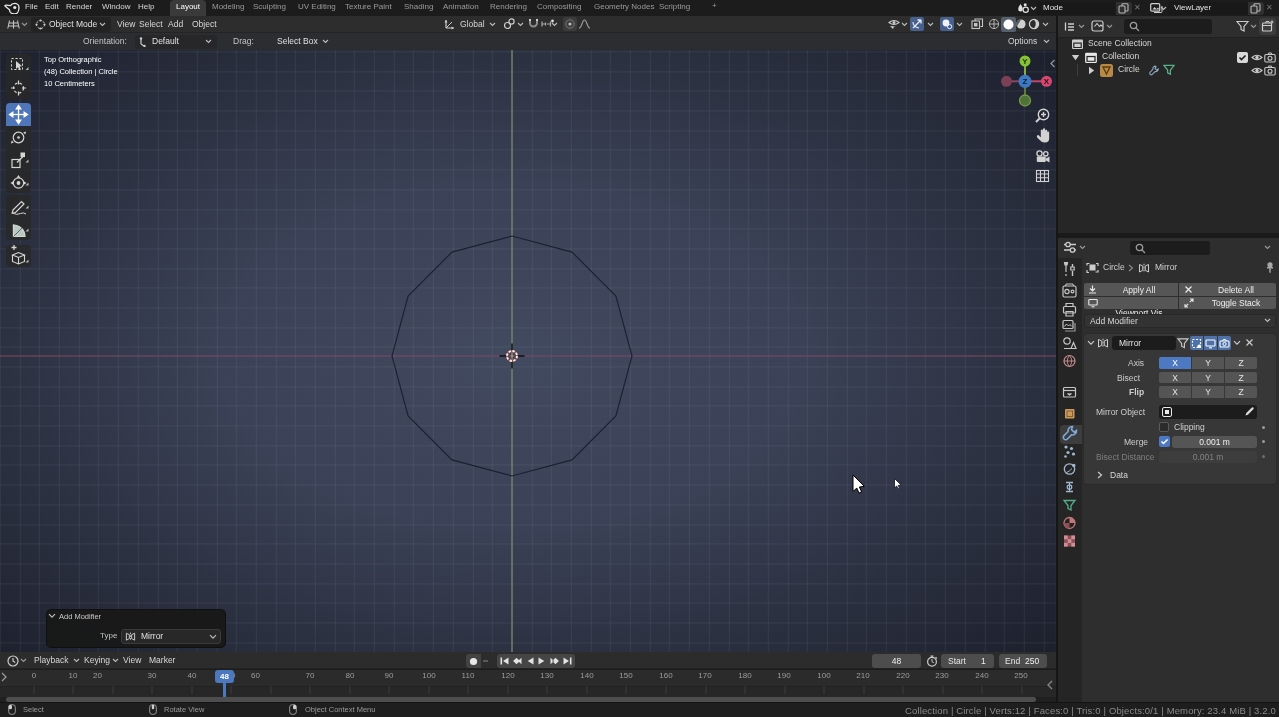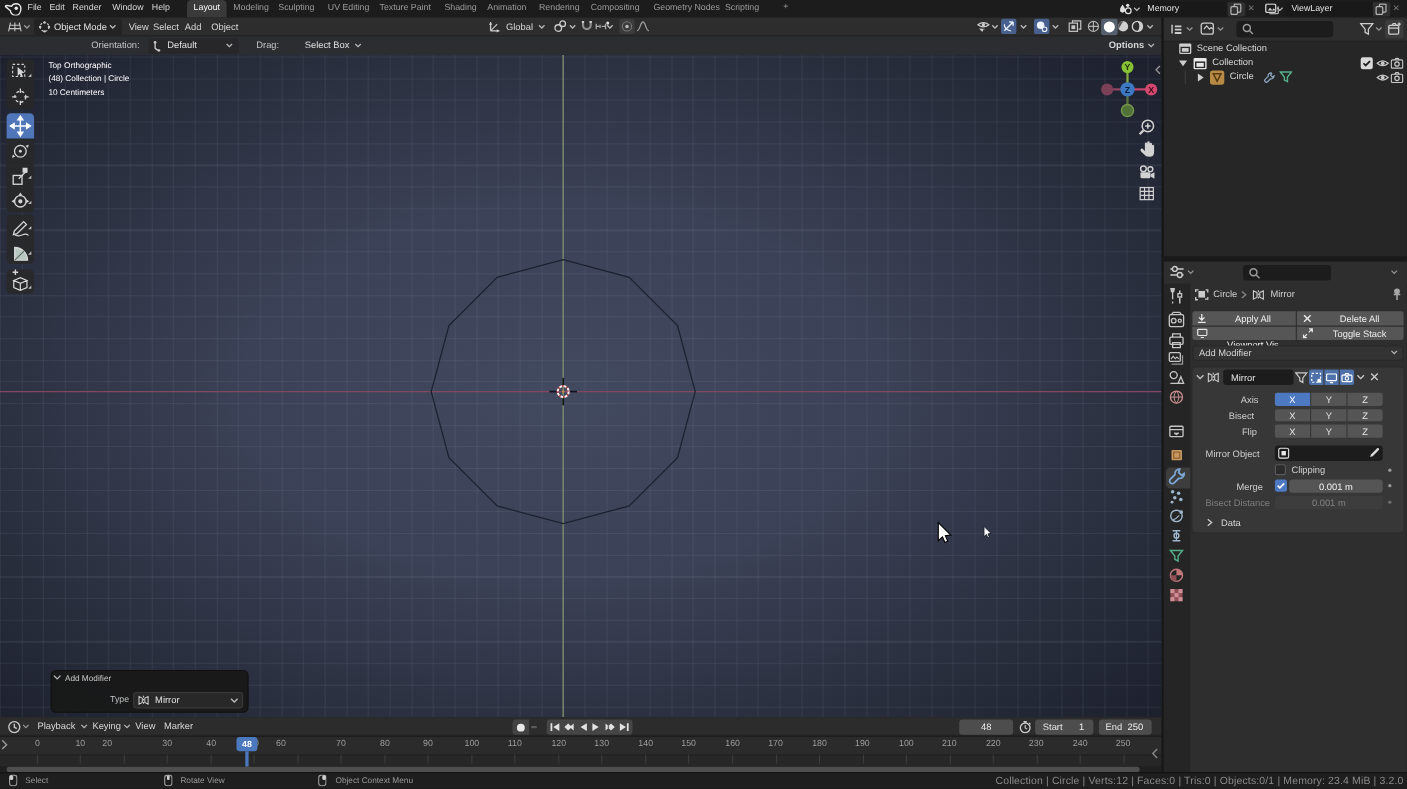--- a/index.html
+++ b/index.html
@@ -41,21 +41,21 @@
 
   <svg class="abs" style="left:1017px;top:2px" width="12" height="12" viewBox="0 0 12 12">
     <path d="M3.5 2 Q5.8 5 5.8 7.2 A2.3 2.3 0 1 1 1.2 7.2 Q1.2 5 3.5 2 Z" fill="#e0e0e0"></path>
     <circle cx="8.2" cy="2.8" r="1.5" fill="#e0e0e0"></circle>
     <circle cx="8.7" cy="7.8" r="2.6" fill="none" stroke="#e0e0e0" stroke-width="1.2"></circle>
   </svg>
   <svg class="abs" style="left:1030px;top:6px" width="7" height="5" viewBox="0 0 7 5">
       <path d="M1 1l2.5 2.5L6 1" stroke="#bbb" stroke-width="1.1" fill="none"></path>
     </svg>
   <div class="abs" style="left:1037px;top:1.5px;width:78px;height:13px;background:#191919;border-radius:3px 0 0 3px;"></div>
-  <div class="abs txt" style="left:1043px;top:2.5px;color:#e2e2e2;">Memory</div>
+  <div class="abs txt" style="left:1043px;top:2.5px;color:#e2e2e2;">Mode</div>
   <div class="abs" style="left:1115.5px;top:1.5px;width:16px;height:13px;background:#303030;border-radius:0 3px 3px 0;"></div>
   <svg class="abs" style="left:1118px;top:3px" width="11" height="11" viewBox="0 0 11 11">
     <rect x="1" y="3" width="6" height="7" rx="1" fill="none" stroke="#b5b5b5" stroke-width="1.1"></rect>
     <path d="M4 3V1.5A0.8 0.8 0 0 1 4.8 0.7H9.3A0.8 0.8 0 0 1 10 1.5V7.2A0.8 0.8 0 0 1 9.2 8H7" fill="none" stroke="#b5b5b5" stroke-width="1.1"></path>
   </svg>
   <div class="abs txt" style="left:1134px;top:2.5px;color:#777777;">✕</div>
 
   <svg class="abs" style="left:1150px;top:3px" width="13" height="11" viewBox="0 0 13 11">
     <rect x="0.7" y="0.7" width="9" height="7.5" rx="1" fill="none" stroke="#cfcfcf" stroke-width="1.2"></rect>
     <path d="M2.5 6.5l2-2.5 2 2 1.5-1.5 1.5 2z" fill="#cfcfcf"></path>
@@ -200,21 +200,21 @@
   </svg>
   <div class="abs txt" style="left:152px;top:36px;font-size:8.5px;color:#e0e0e0;">Default</div>
   <svg class="abs" style="left:205px;top:39px" width="7" height="5" viewBox="0 0 7 5">
       <path d="M1 1l2.5 2.5L6 1" stroke="#bbb" stroke-width="1.1" fill="none"></path>
     </svg>
   <div class="abs txt" style="left:233px;top:36px;font-size:8.5px;color:#c3c3c3;">Drag:</div>
   <div class="abs txt" style="left:277px;top:36px;font-size:8.5px;color:#e0e0e0;">Select Box</div>
   <svg class="abs" style="left:322px;top:39px" width="7" height="5" viewBox="0 0 7 5">
       <path d="M1 1l2.5 2.5L6 1" stroke="#bbb" stroke-width="1.1" fill="none"></path>
     </svg>
-  <div class="abs txt" style="left:1008px;top:36px;font-size:8.5px;color:#d5d5d5;font-weight:bold;">Options</div>
+  <div class="abs txt" style="left:1008px;top:36px;font-size:8.5px;color:#d5d5d5;">Options</div>
   <svg class="abs" style="left:1043px;top:39px" width="7" height="5" viewBox="0 0 7 5">
       <path d="M1 1l2.5 2.5L6 1" stroke="#bbb" stroke-width="1.1" fill="none"></path>
     </svg>
 </div>
 
 <div class="abs" id="vpgrid" style="left:0;top:50px;width:1056px;height:602px;
   background:
    repeating-linear-gradient(to right, rgba(180,191,212,0.085) 0 1px, transparent 1px 19.69px),
    repeating-linear-gradient(to bottom, rgba(180,191,212,0.085) 0 1px, transparent 1px 19.69px),
    radial-gradient(ellipse 730px 430px at 512px 306px, #424a60 0%, #3b4156 40%, #2b3040 72%, #1d212e 100%);
@@ -775,21 +775,21 @@
   <div class="abs txt" style="left:1159px;top:358px;width:32px;text-align:center;font-size:8.5px;color:#fff;">X</div>
   <div class="abs txt" style="left:1192px;top:358px;width:32px;text-align:center;font-size:8.5px;color:#e6e6e6;">Y</div>
   <div class="abs txt" style="left:1225px;top:358px;width:32px;text-align:center;font-size:8.5px;color:#e6e6e6;">Z</div>
   <div class="abs txt" style="left:1117px;top:372.5px;font-size:8.5px;color:#cdcdcd;">Bisect</div>
   <div class="abs" style="left:1159px;top:371.5px;width:32px;height:11.5px;background:#555555;border-radius:2px 0 0 2px;"></div>
   <div class="abs" style="left:1192px;top:371.5px;width:32px;height:11.5px;background:#555555;"></div>
   <div class="abs" style="left:1225px;top:371.5px;width:32px;height:11.5px;background:#555555;border-radius:0 2px 2px 0;"></div>
   <div class="abs txt" style="left:1159px;top:372.5px;width:32px;text-align:center;font-size:8.5px;color:#e6e6e6;">X</div>
   <div class="abs txt" style="left:1192px;top:372.5px;width:32px;text-align:center;font-size:8.5px;color:#e6e6e6;">Y</div>
   <div class="abs txt" style="left:1225px;top:372.5px;width:32px;text-align:center;font-size:8.5px;color:#e6e6e6;">Z</div>
-  <div class="abs txt" style="left:1129px;top:387px;font-size:8.5px;color:#cdcdcd;">Flip</div>
+  <div class="abs txt" style="left:1129px;top:387px;font-size:8.5px;color:#cdcdcd;font-weight:bold;">Flip</div>
   <div class="abs" style="left:1159px;top:386px;width:32px;height:11.5px;background:#555555;border-radius:2px 0 0 2px;"></div>
   <div class="abs" style="left:1192px;top:386px;width:32px;height:11.5px;background:#555555;"></div>
   <div class="abs" style="left:1225px;top:386px;width:32px;height:11.5px;background:#555555;border-radius:0 2px 2px 0;"></div>
   <div class="abs txt" style="left:1159px;top:387px;width:32px;text-align:center;font-size:8.5px;color:#e6e6e6;">X</div>
   <div class="abs txt" style="left:1192px;top:387px;width:32px;text-align:center;font-size:8.5px;color:#e6e6e6;">Y</div>
   <div class="abs txt" style="left:1225px;top:387px;width:32px;text-align:center;font-size:8.5px;color:#e6e6e6;">Z</div>
 
   <div class="abs txt" style="left:1096px;top:407px;font-size:8.5px;color:#cdcdcd;">Mirror Object</div>
   <div class="abs" style="left:1159px;top:405px;width:98px;height:13.5px;background:#1c1c1c;border-radius:3px;"></div>
   <div class="abs" style="left:1162px;top:407px;width:10px;height:10px;border:1.4px solid #e8e8e8;border-radius:2px;background:#1c1c1c;"></div>

